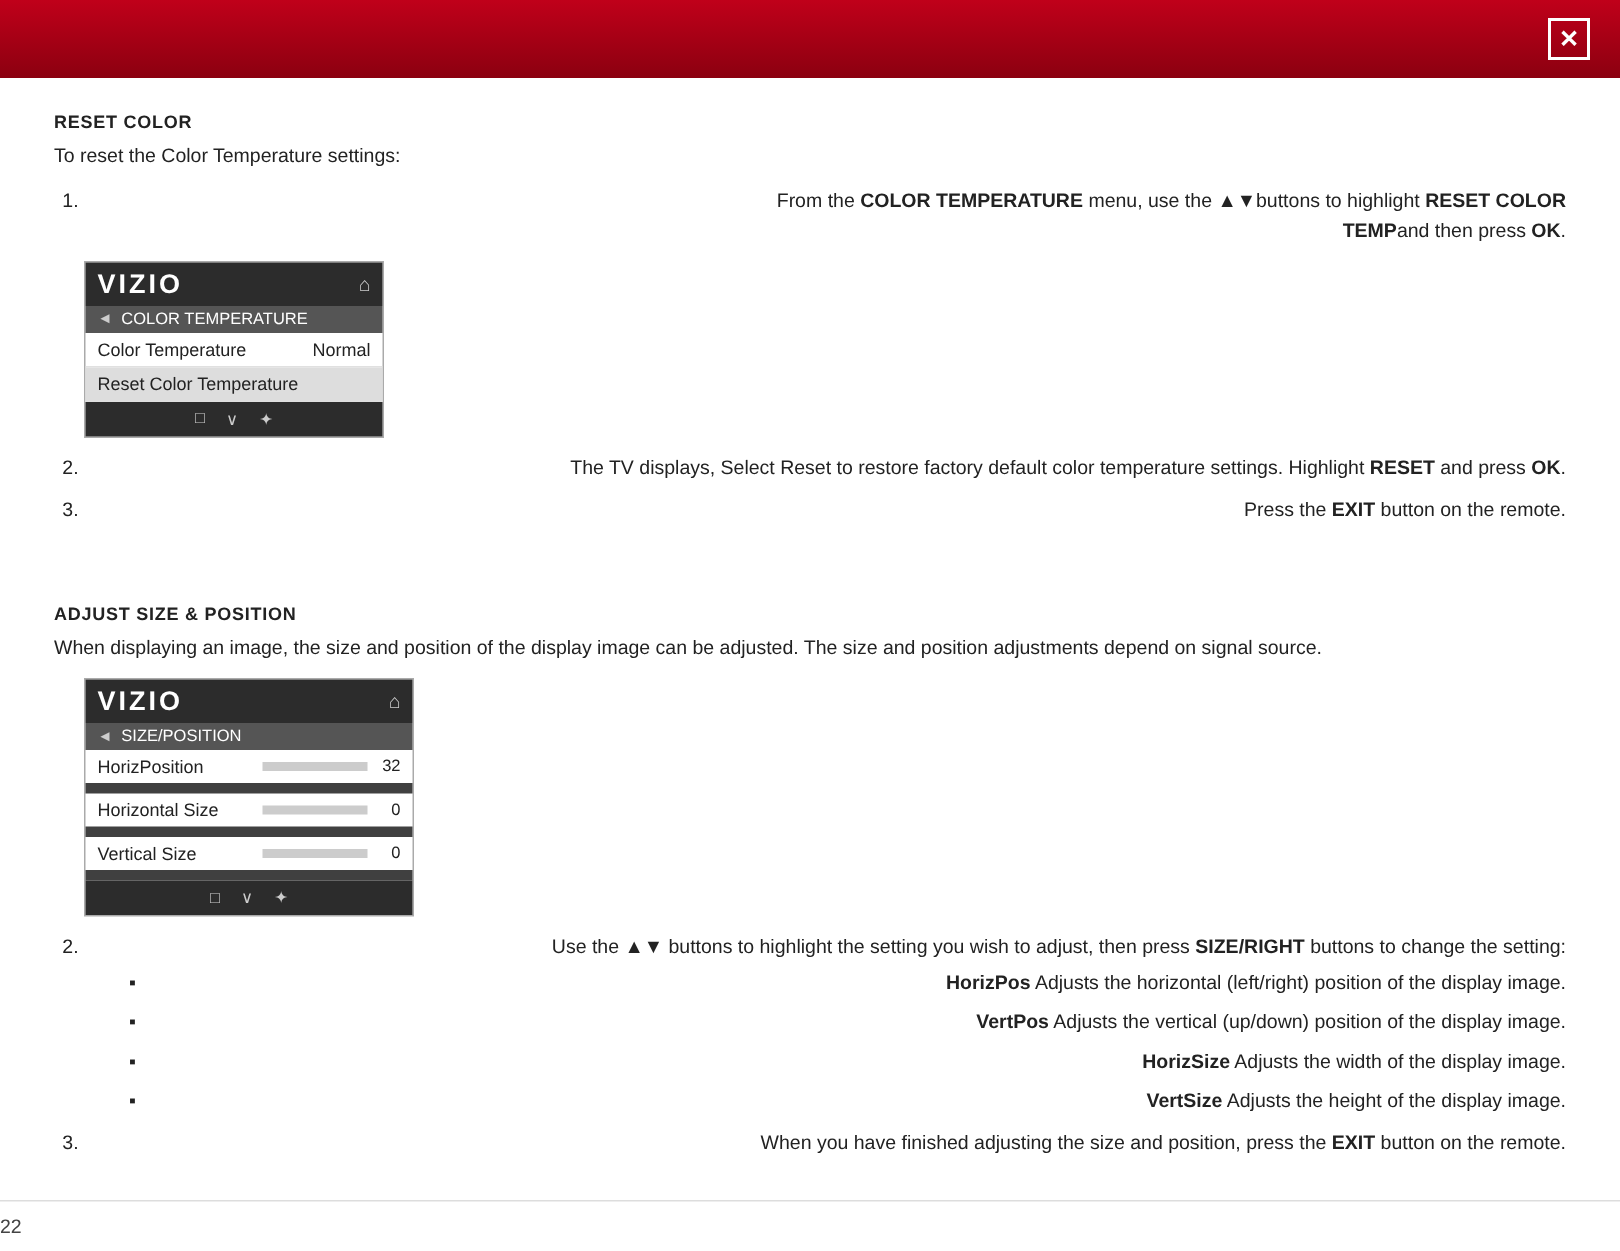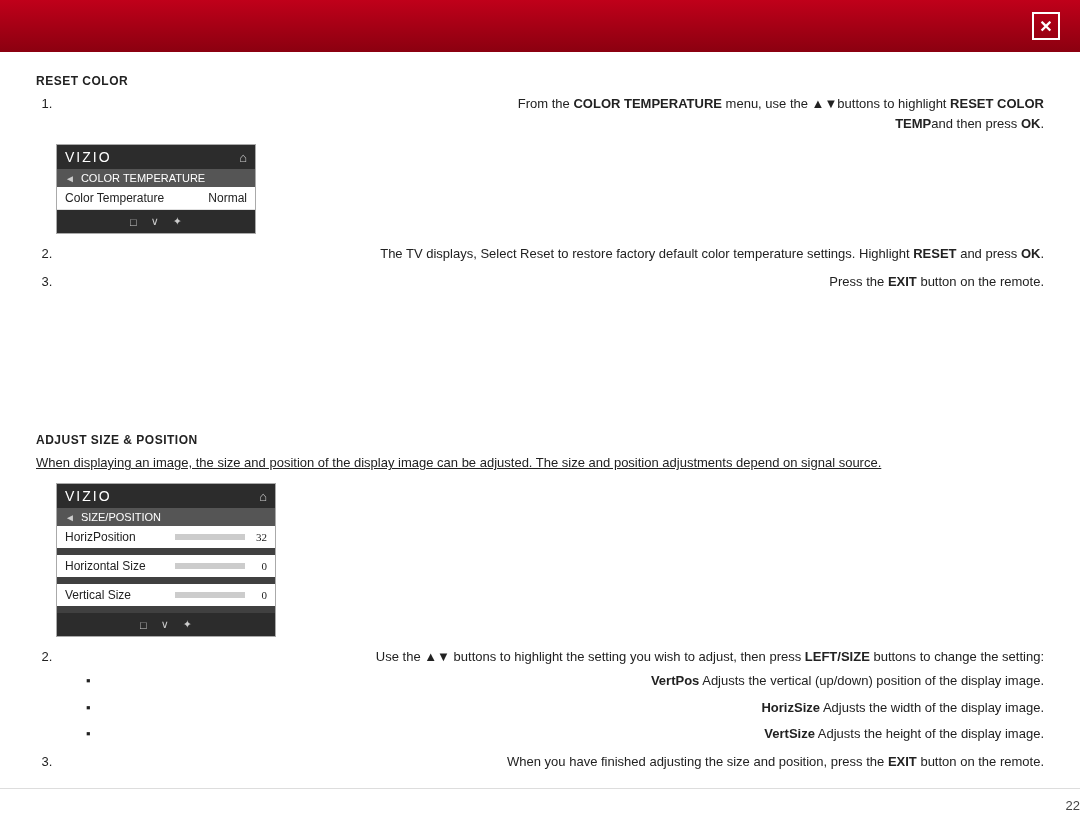--- a/index.html
+++ b/index.html
@@ -96,22 +96,22 @@
     }
     .vizio-menu-header {
       background: #2c2c2c;
       color: #fff;
       display: flex;
       align-items: center;
       justify-content: space-between;
       padding: 4px 8px;
     }
     .vizio-logo {
-      font-size: 14px;
-      font-weight: normal;
+      font-size: 18px;
+      font-weight: bold;
       letter-spacing: 2px;
       color: #fff;
     }
     .vizio-home-icon {
       font-size: 13px;
       color: #ccc;
     }
     .vizio-menu-subheader {
       background: #555;
       color: #fff;
@@ -179,21 +179,20 @@
       position: relative;
     }
     .progress-bar-fill {
       height: 100%;
       background: #555;
     }
     .sp-value {
       font-size: 11px;
       min-width: 16px;
       text-align: right;
-      font-family: Liberation Serif, serif;
     }
     .sp-row-right {
       display: flex;
       align-items: center;
       gap: 6px;
     }
 
     ul.bullet-list {
       list-style: none;
       padding-left: 30px;
@@ -211,52 +210,52 @@
       left: 0;
       top: 0;
     }
 
     
     .footer {
       width: 100%;
       height: 34px;
       display: flex;
       align-items: center;
-      justify-content: flex-end;
+      justify-content: flex-start;
       font-size: 13px;
       color: #444;
       border-top: 1px solid #ddd;
       position: absolute;
-      bottom: 12px;
+      bottom: 0;
       left: 0;
       background: #fff;
     }
 
     .right-col-text-block {
       font-size: 13px;
       line-height: 1.55;
       margin-bottom: 10px;
-      text-decoration: underline;
     }
   </style>
 </head>
 <body>
 
 <div class="header-bar">
   <div class="close-icon-wrap">
     <span>✕</span>
   </div>
 </div>
 
 <div class="main-content">
 
   <div class="left-col">
     <div class="section-title">
       <span>RESET COLOR</span>
     </div>
+    <div class="section-intro">To reset the Color Temperature settings:</div>
 
     <ol>
       <li>
         From the <span class="bold-text">COLOR TEMPERATURE</span>
         menu, use the <span class="bold-text">▲▼</span>buttons
         to highlight <span class="bold-text">RESET COLOR<br>TEMP</span>and then press
         <span class="bold-text">OK</span>.
       </li>
     </ol>
 
@@ -265,20 +264,24 @@
         <span class="vizio-logo">VIZIO</span>
         <span class="vizio-home-icon">⌂</span>
       </div>
       <div class="vizio-menu-subheader">
         <span class="arrow">◄</span>
         <span>COLOR TEMPERATURE</span>
       </div>
       <div class="vizio-menu-row">
         <span>Color Temperature</span>
         <span>Normal</span>
+      </div>
+      <div class="vizio-menu-row highlighted">
+        <span>Reset Color Temperature</span>
+        <span></span>
       </div>
       <div class="vizio-menu-footer">
         <span class="vizio-btn">□</span>
         <span class="vizio-btn">∨</span>
         <span class="vizio-btn">✦</span>
       </div>
     </div>
 
     <ol start="2">
       <li>
@@ -339,23 +342,27 @@
       <div class="vizio-menu-footer">
         <span class="vizio-btn">□</span>
         <span class="vizio-btn">∨</span>
         <span class="vizio-btn">✦</span>
       </div>
     </div>
 
     <ol start="2">
       <li>
         Use the <span class="bold-text">▲▼</span> buttons to
-        highlight the setting you wish to adjust, then press <span class="bold-text">LEFT/SIZE</span>
+        highlight the setting you wish to adjust, then press <span class="bold-text">SIZE/RIGHT</span>
         buttons to change the setting:
         <ul class="bullet-list">
+          <li>
+            <span class="bold-text">HorizPos</span> Adjusts
+            the horizontal (left/right) position of the display image.
+          </li>
           <li>
             <span class="bold-text">VertPos</span> Adjusts
             the vertical (up/down) position of the display image.
           </li>
           <li>
             <span class="bold-text">HorizSize</span> Adjusts the
             width of the display image.
           </li>
           <li>
             <span class="bold-text">VertSize</span> Adjusts the height of the display image.

